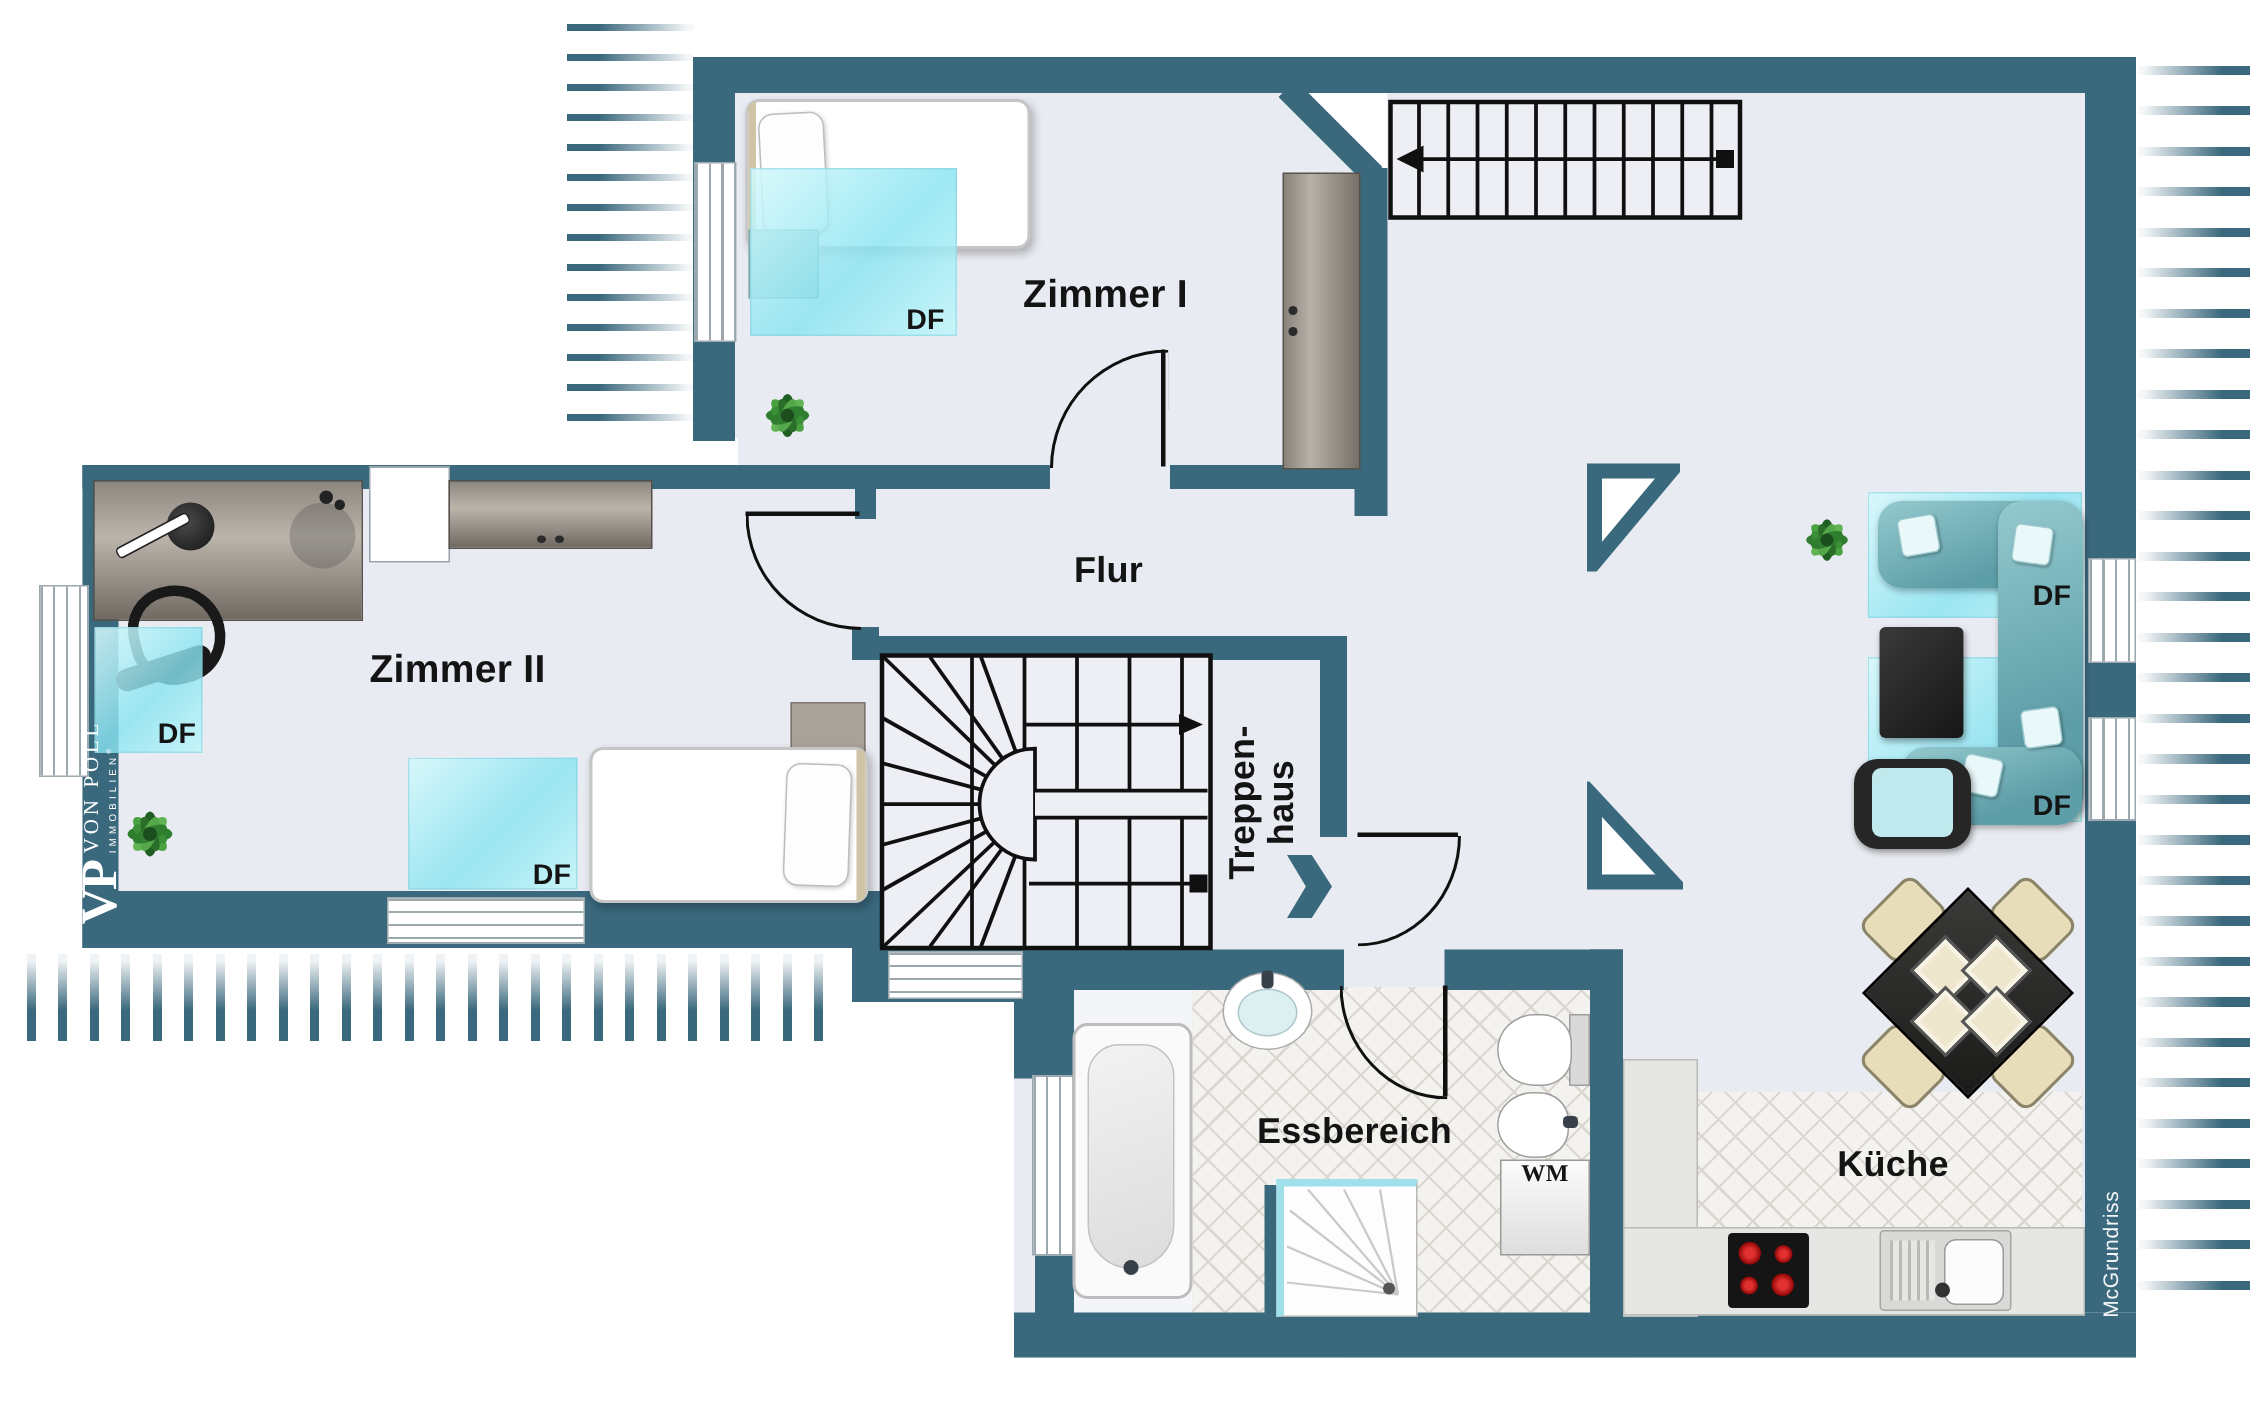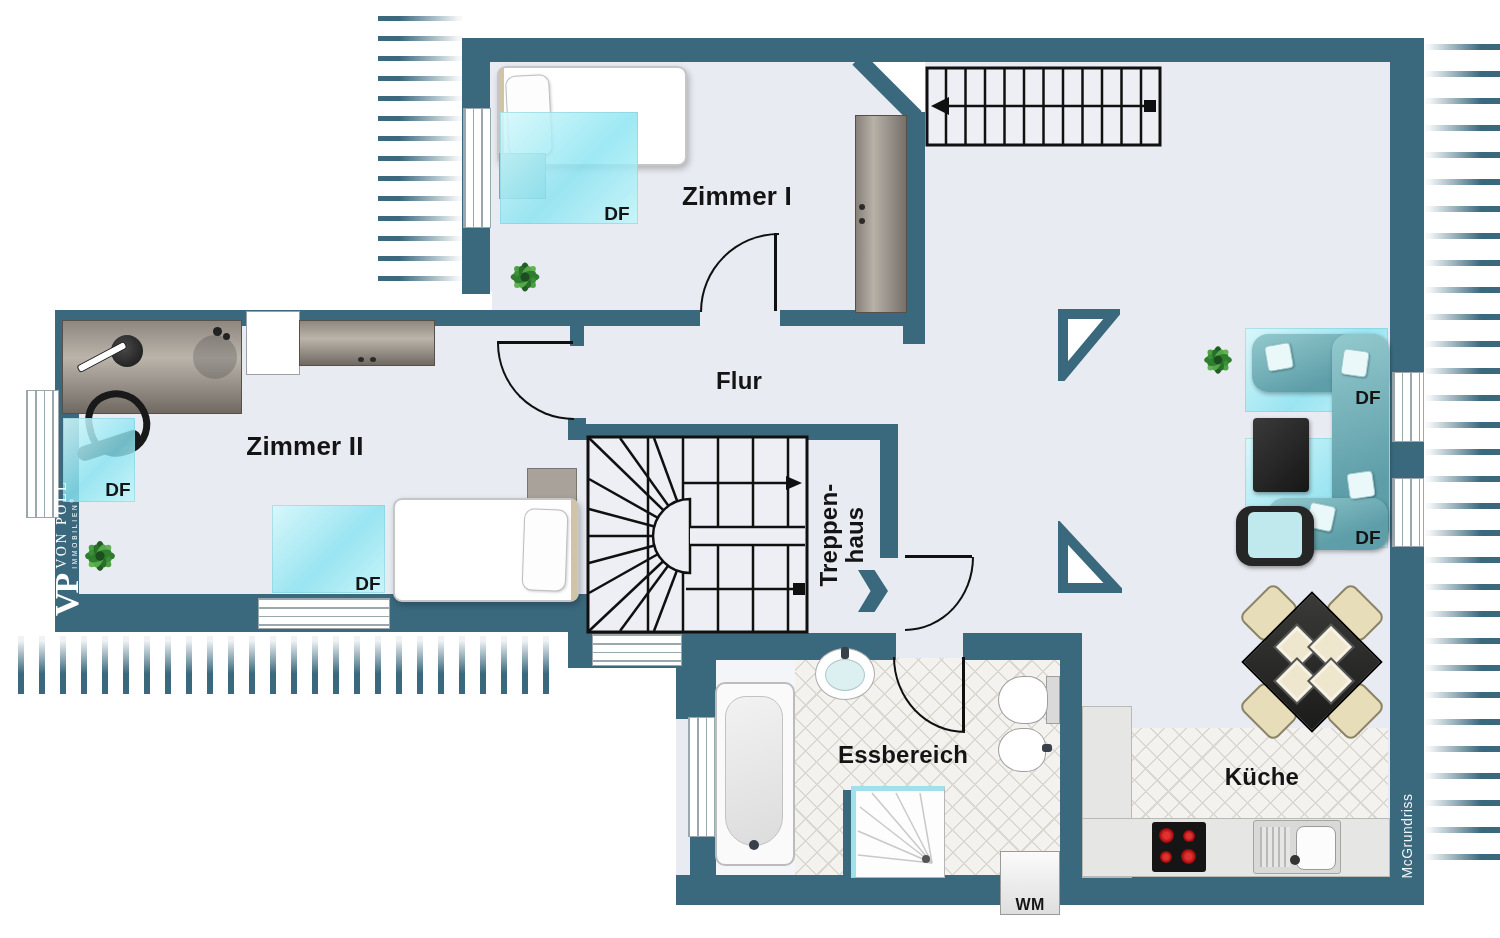--- a/index.html
+++ b/index.html
@@ -278,21 +278,21 @@
         <line x1="76" y1="72" x2="2" y2="64"></line>
           <line x1="76" y1="72" x2="2" y2="40"></line>
         <line x1="76" y1="72" x2="4" y2="16"></line>
           <line x1="76" y1="72" x2="16" y2="2"></line>
         <line x1="76" y1="72" x2="40" y2="2"></line>
           <line x1="76" y1="72" x2="64" y2="2"></line>
       </g>
       <circle cx="70" cy="68" r="4" fill="#555"></circle>
     </svg>
   </div>
-  <div class="abs" style="left:1000px;top:851px;width:58px;height:62px;background:linear-gradient(180deg,#FBFBFB,#DEDEDE);border:1.5px solid #9A9A9A;display:flex;align-items:flex-end;justify-content:center;">
+  <div class="abs" style="left:1000px;top:773px;width:58px;height:62px;background:linear-gradient(180deg,#FBFBFB,#DEDEDE);border:1.5px solid #9A9A9A;display:flex;align-items:flex-start;justify-content:center;font-family:Liberation Serif, serif;">
     <span class="lbl lbl-16" style="position:static;transform:none;">WM</span>
   </div>
 
   <svg class="abs" style="left:1056px;top:307px;" width="64" height="74" viewBox="0 0 64 74">
     <polygon points="7,7 58,7 7,68" fill="#fff" stroke="#3A687D" stroke-width="10"></polygon>
   </svg>
   <svg class="abs" style="left:1056px;top:521px;" width="66" height="74" viewBox="0 0 66 74">
     <polygon points="7,11 7,67 59,67" fill="#fff" stroke="#3A687D" stroke-width="10"></polygon>
   </svg>
   <div class="abs chevron" style="left:858px;top:570px;width:30px;height:42px;"></div>

